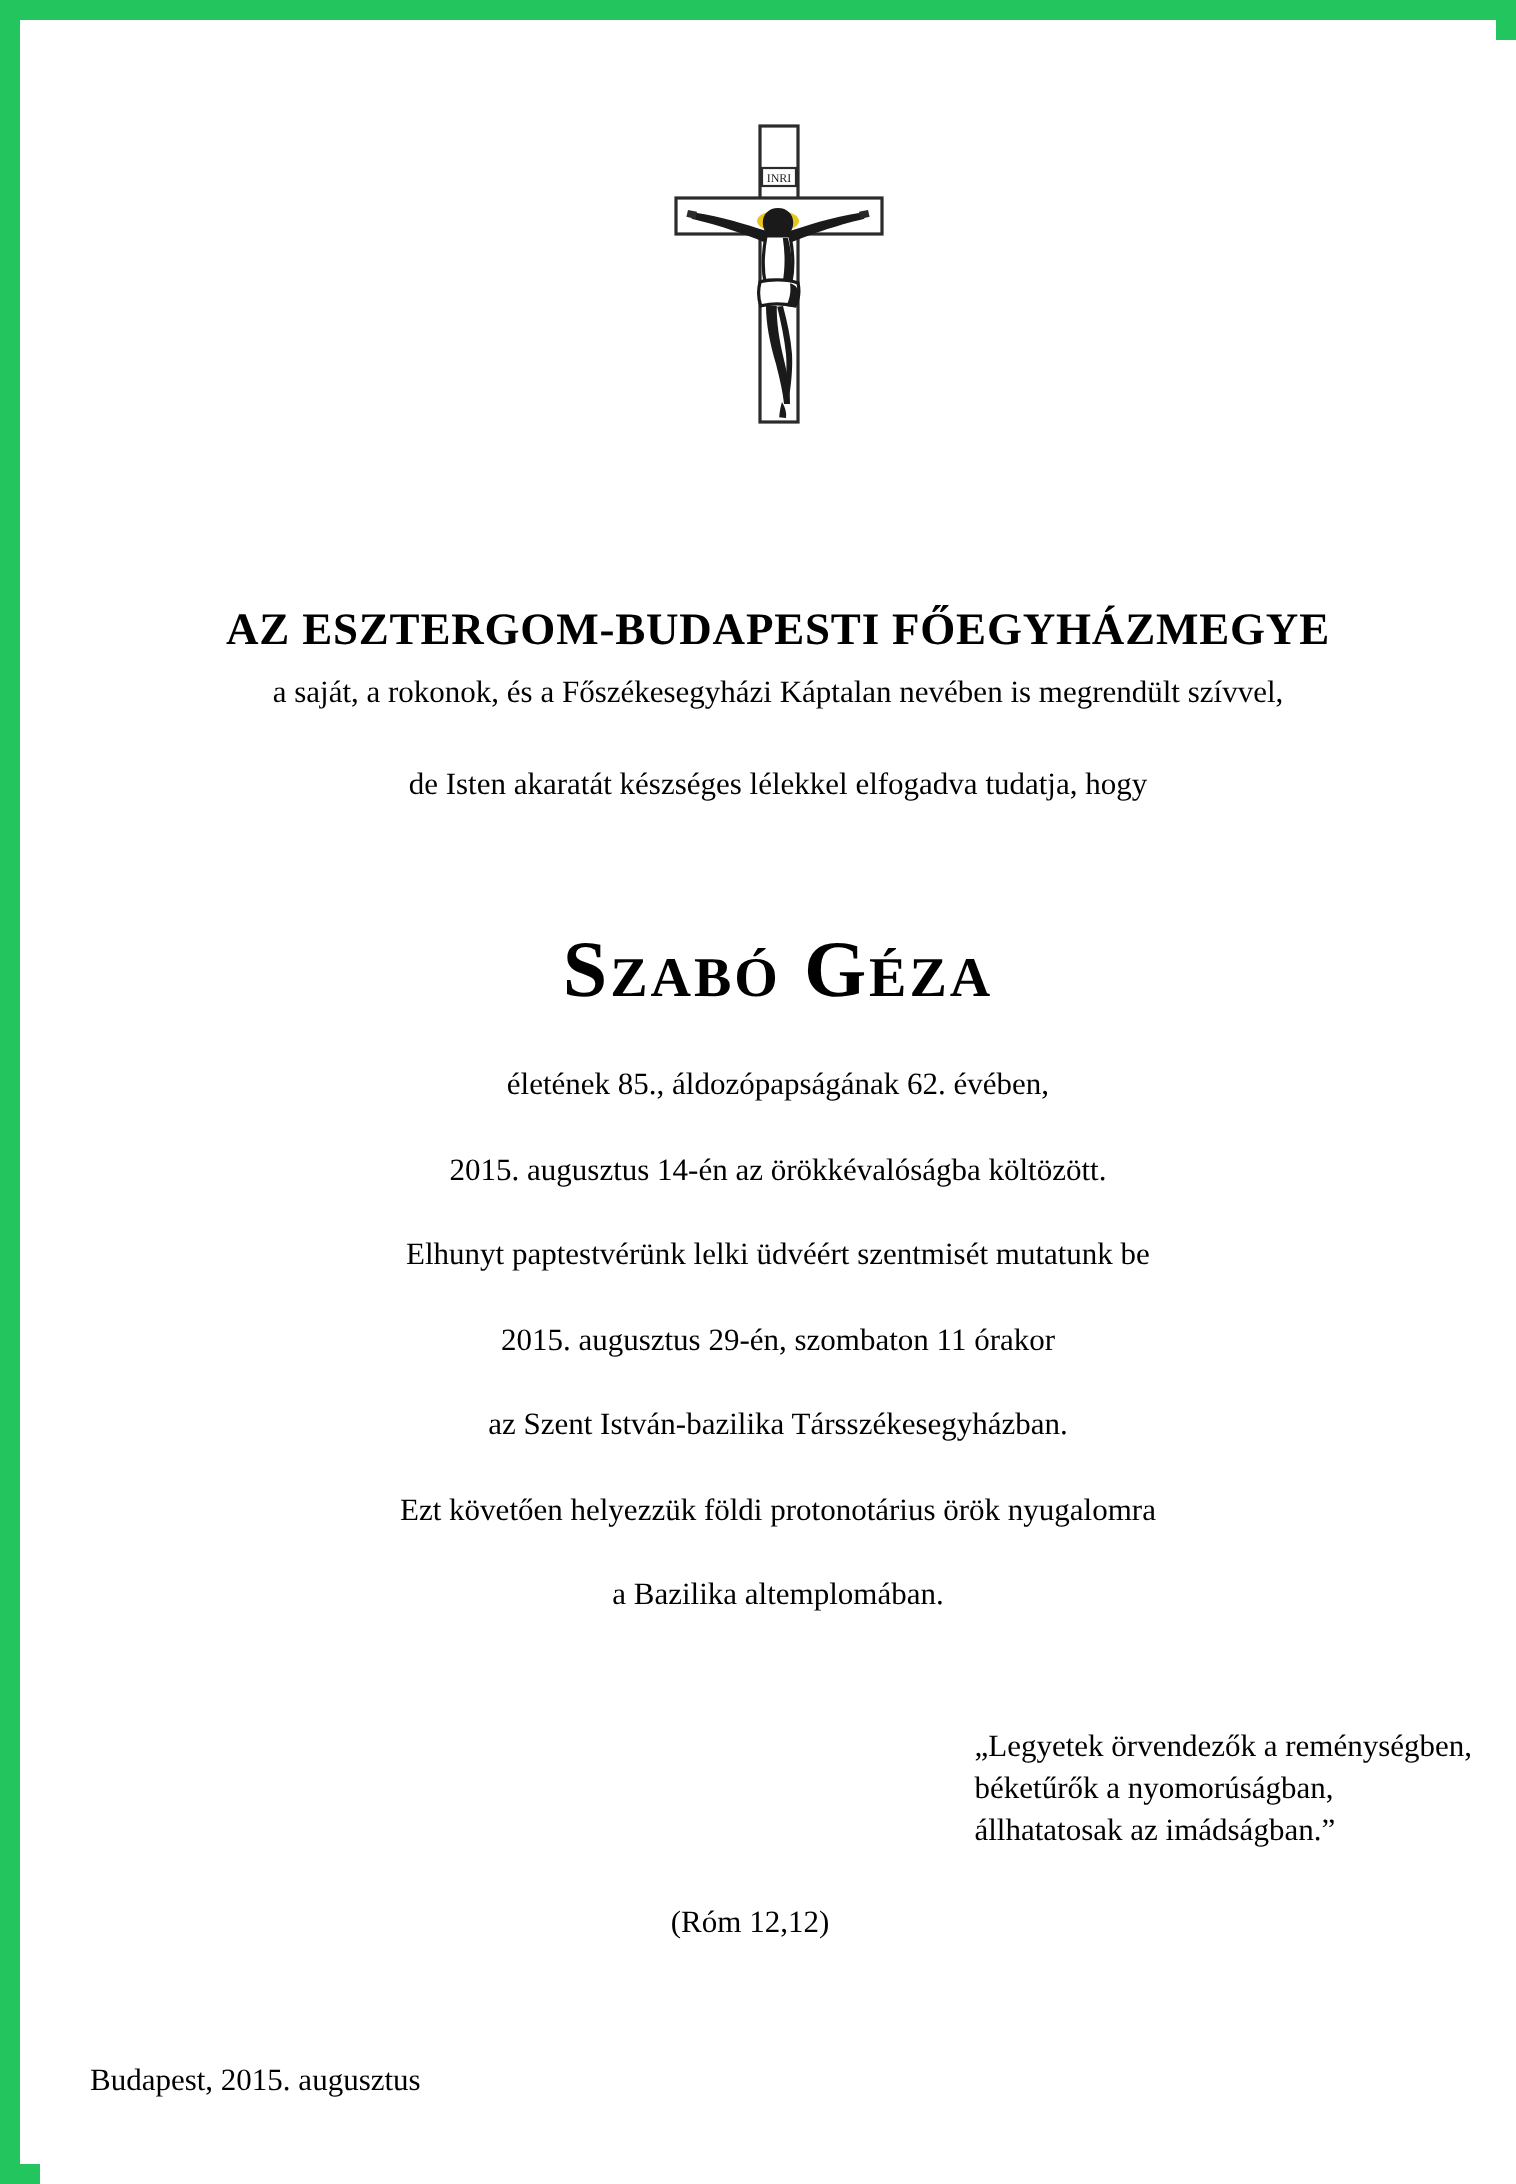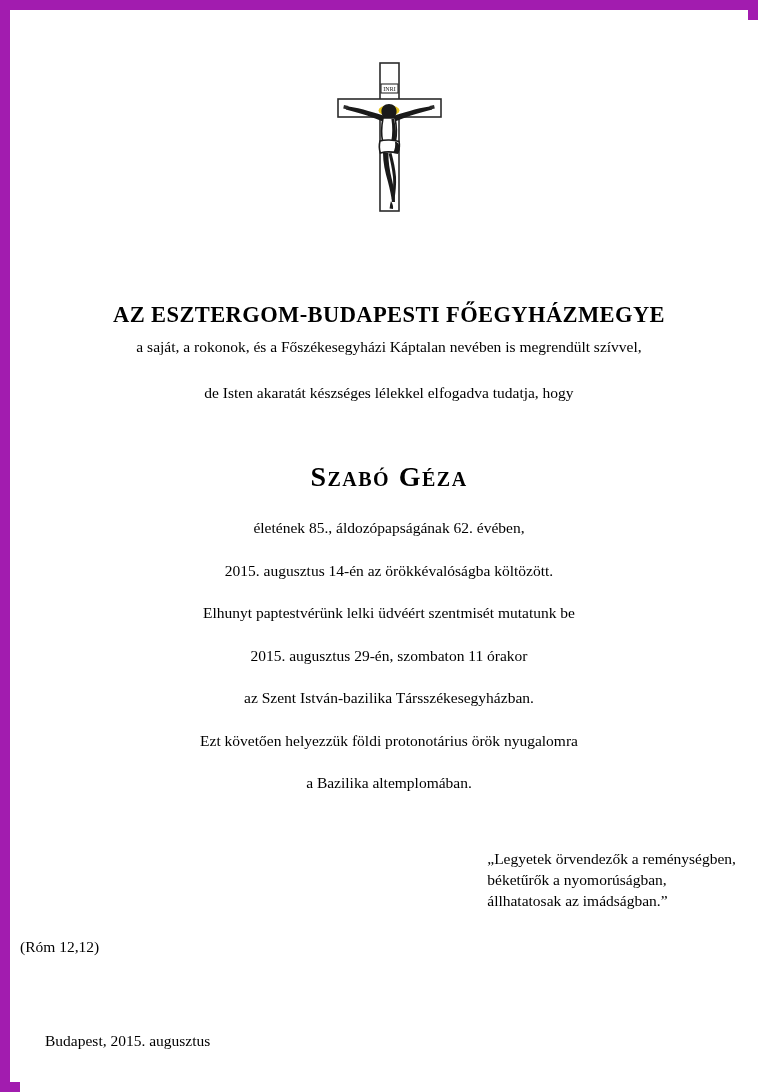--- a/index.html
+++ b/index.html
@@ -16,21 +16,21 @@
   }
 
   
   #mourning-card {
     position: absolute;
     left: 0;
     top: 0;
     width: 758px;
     height: 1092px;
     box-sizing: border-box;
-    border: 10px solid #a21caf;
+    border: 10px solid #22c55e;
     background: #ffffff;
   }
 
   #card-inner {
     position: absolute;
     left: 10px;
     top: 10px;
     width: 738px;
     height: 1072px;
     box-sizing: border-box;
@@ -63,21 +63,21 @@
     text-align: center;
     font-size: 15.5px;
     margin-top: 10px;
   }
   .intro-line.second {
     margin-top: 28px;
   }
 
   .deceased-name {
     text-align: center;
-    font-size: 28px;
+    font-size: 40px;
     font-weight: bold;
     font-variant: small-caps;
     letter-spacing: 1.5px;
     margin-top: 59px;
   }
 
   .deceased-titles {
     text-align: center;
     font-size: 16px;
     font-weight: bold;
@@ -110,21 +110,21 @@
     padding-right: 22px;
     display: flex;
     justify-content: flex-end;
   }
   #quote-text {
     font-size: 15.5px;
     line-height: 1.38;
     text-align: left;
   }
   #citation {
-    text-align: left;
+    text-align: center;
     font-size: 15.5px;
     padding-right: 28px;
     margin-top: 26px;
   }
 
   
   #footer-place {
     position: absolute;
     left: 25px;
     bottom: 42px;

